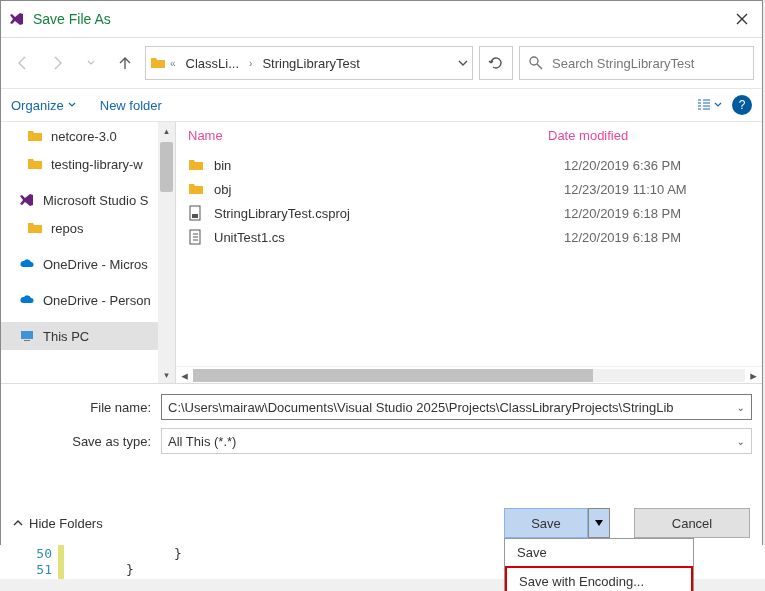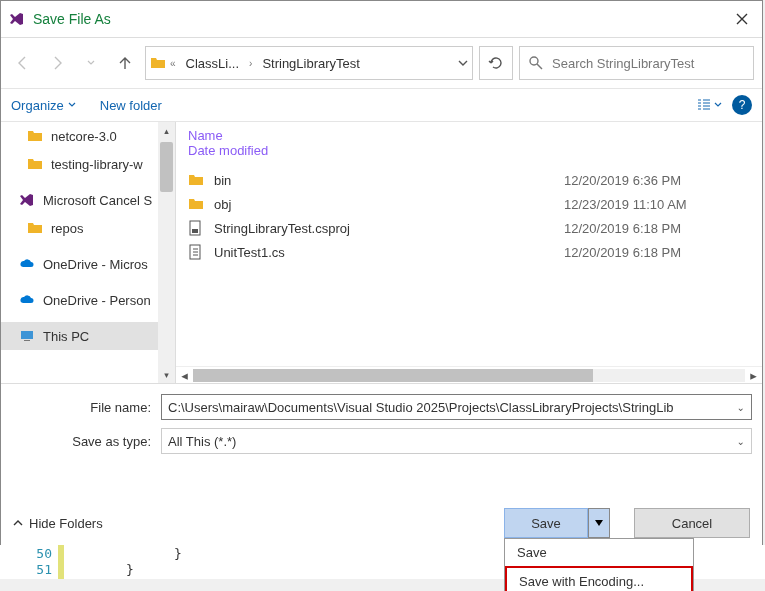--- a/index.html
+++ b/index.html
@@ -34,21 +34,21 @@
   .body { display:flex; height:262px; border-bottom:1px solid #ddd; }
   .sidebar { width:175px; border-right:1px solid #ddd; overflow:hidden; position:relative; }
   .side-item { display:flex; align-items:center; gap:8px; padding:6px 8px 6px 18px; white-space:nowrap; overflow:hidden; cursor:pointer; color:#333; }
   .side-item.level2 { padding-left:26px; }
   .side-item.selected { background:#e1e1e1; }
   .side-scroll { position:absolute; right:0; top:0; bottom:0; width:17px; background:#f0f0f0; }
   .side-scroll .up,.side-scroll .down { height:17px; display:flex; align-items:center; justify-content:center; font-size:9px; color:#555; cursor:pointer; }
   .side-scroll .bar { position:absolute; left:2px; right:2px; top:20px; height:50px; background:#c1c1c1; border-radius:2px; }
 
   .filepane { flex:1; position:relative; display:flex; flex-direction:column; }
-  .columns { display:flex; color:#8b5cf6; padding:6px 12px; border-bottom:0;flex-direction:column; }
+  .columns { display:flex; color:#ec4899; padding:6px 12px; border-bottom:0; }
   .col-name { width:360px; }
   .col-date { flex:1; }
   .filelist { flex:1; padding:4px 0; }
   .file-row { display:flex; align-items:center; padding:4px 12px; gap:10px; cursor:pointer; }
   .file-row .fname { width:340px; color:#333; }
   .file-row .fdate { color:#666; }
   .hscroll { display:flex; align-items:center; border-top:1px solid #eee; height:17px; }
   .hscroll .l,.hscroll .r { width:17px; display:flex; align-items:center; justify-content:center; color:#555; cursor:pointer; }
   .hscroll .track { flex:1; background:#f0f0f0; height:13px; position:relative; }
   .hscroll .thumb { position:absolute; left:0; width:400px; top:0; bottom:0; background:#c1c1c1;}
@@ -192,21 +192,21 @@
           <svg class="ico folder-ico" viewBox="0 0 16 16">
             <path d="M1 3h5l1 2h8v8H1z"></path>
           </svg>
           <span>testing-library-w</span>
         </div>
       <div style="height:8px"></div>
       <div class="side-item">
           <svg class="ico" viewBox="0 0 16 16">
             <path fill="#68217a" d="M1 4l3 4-3 4 2 1 3-3 5 4 3-1V3l-3-1-5 4-3-3-2 1z"></path>
           </svg>
-          <span>Microsoft Cancel S</span>
+          <span>Microsoft Studio S</span>
         </div>
       <div class="side-item level2">
           <svg class="ico folder-ico" viewBox="0 0 16 16">
             <path d="M1 3h5l1 2h8v8H1z"></path>
           </svg>
           <span>repos</span>
         </div>
       <div style="height:8px"></div>
       <div class="side-item">
           <svg class="ico" viewBox="0 0 16 16">

